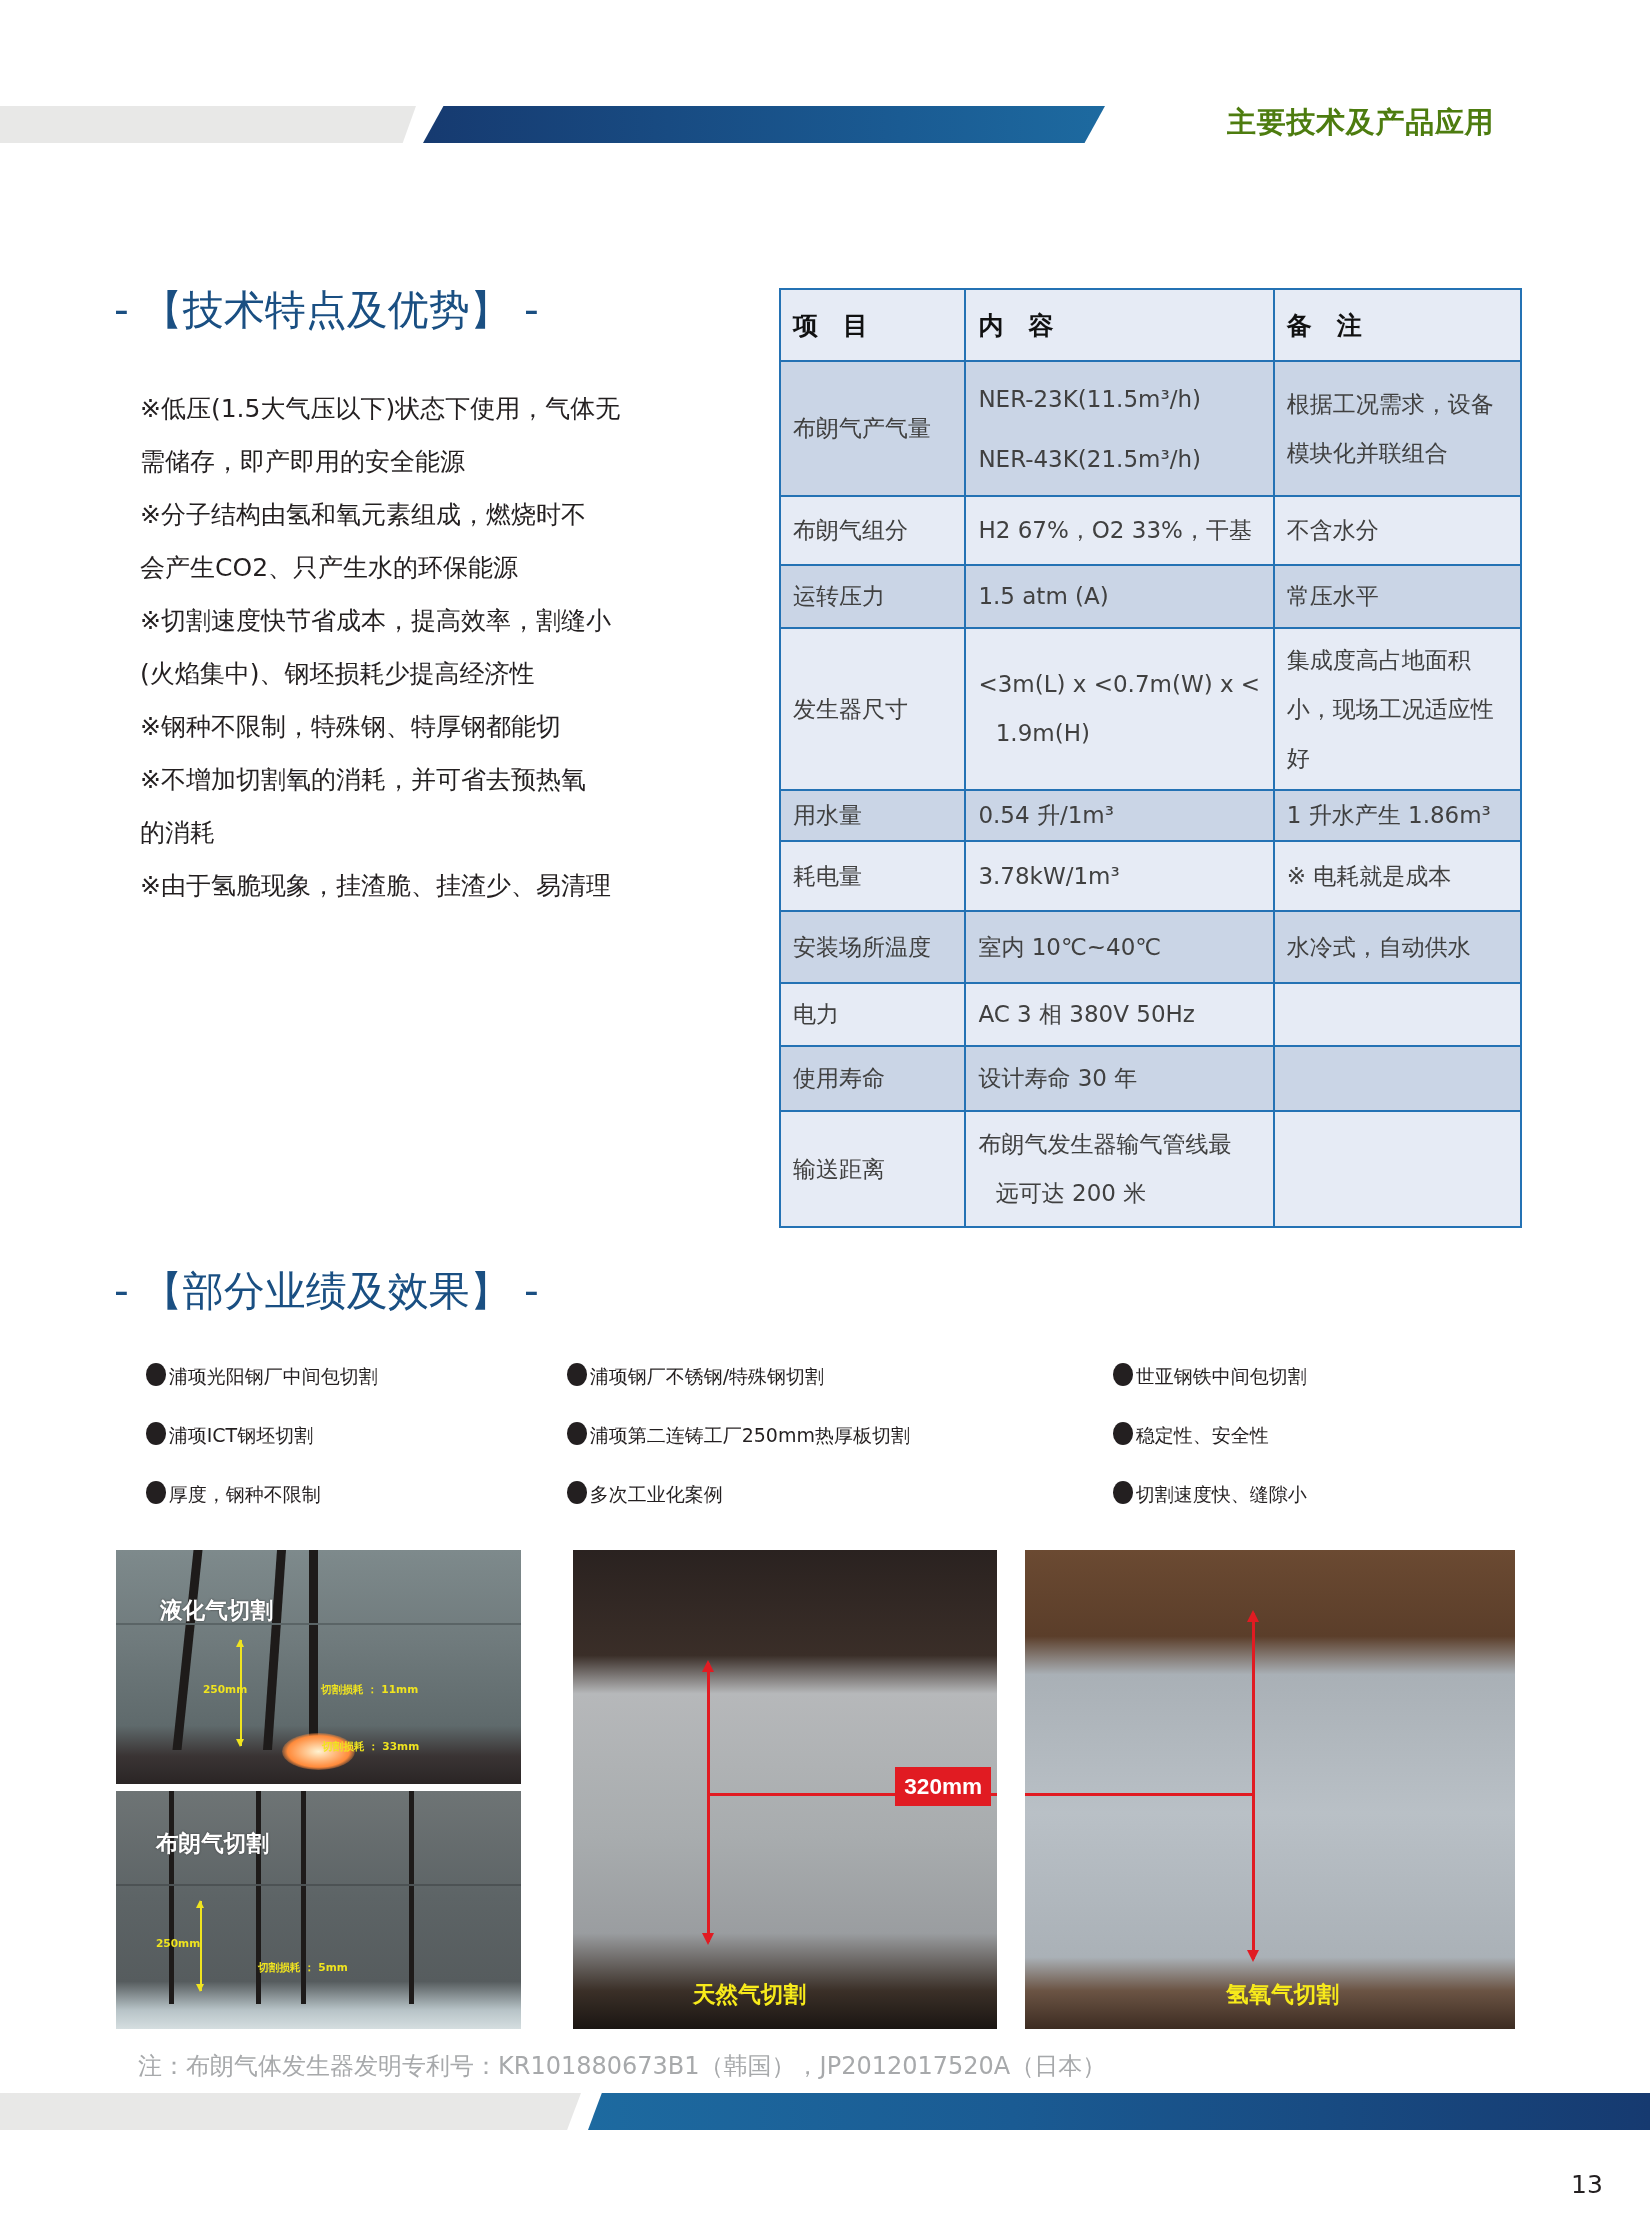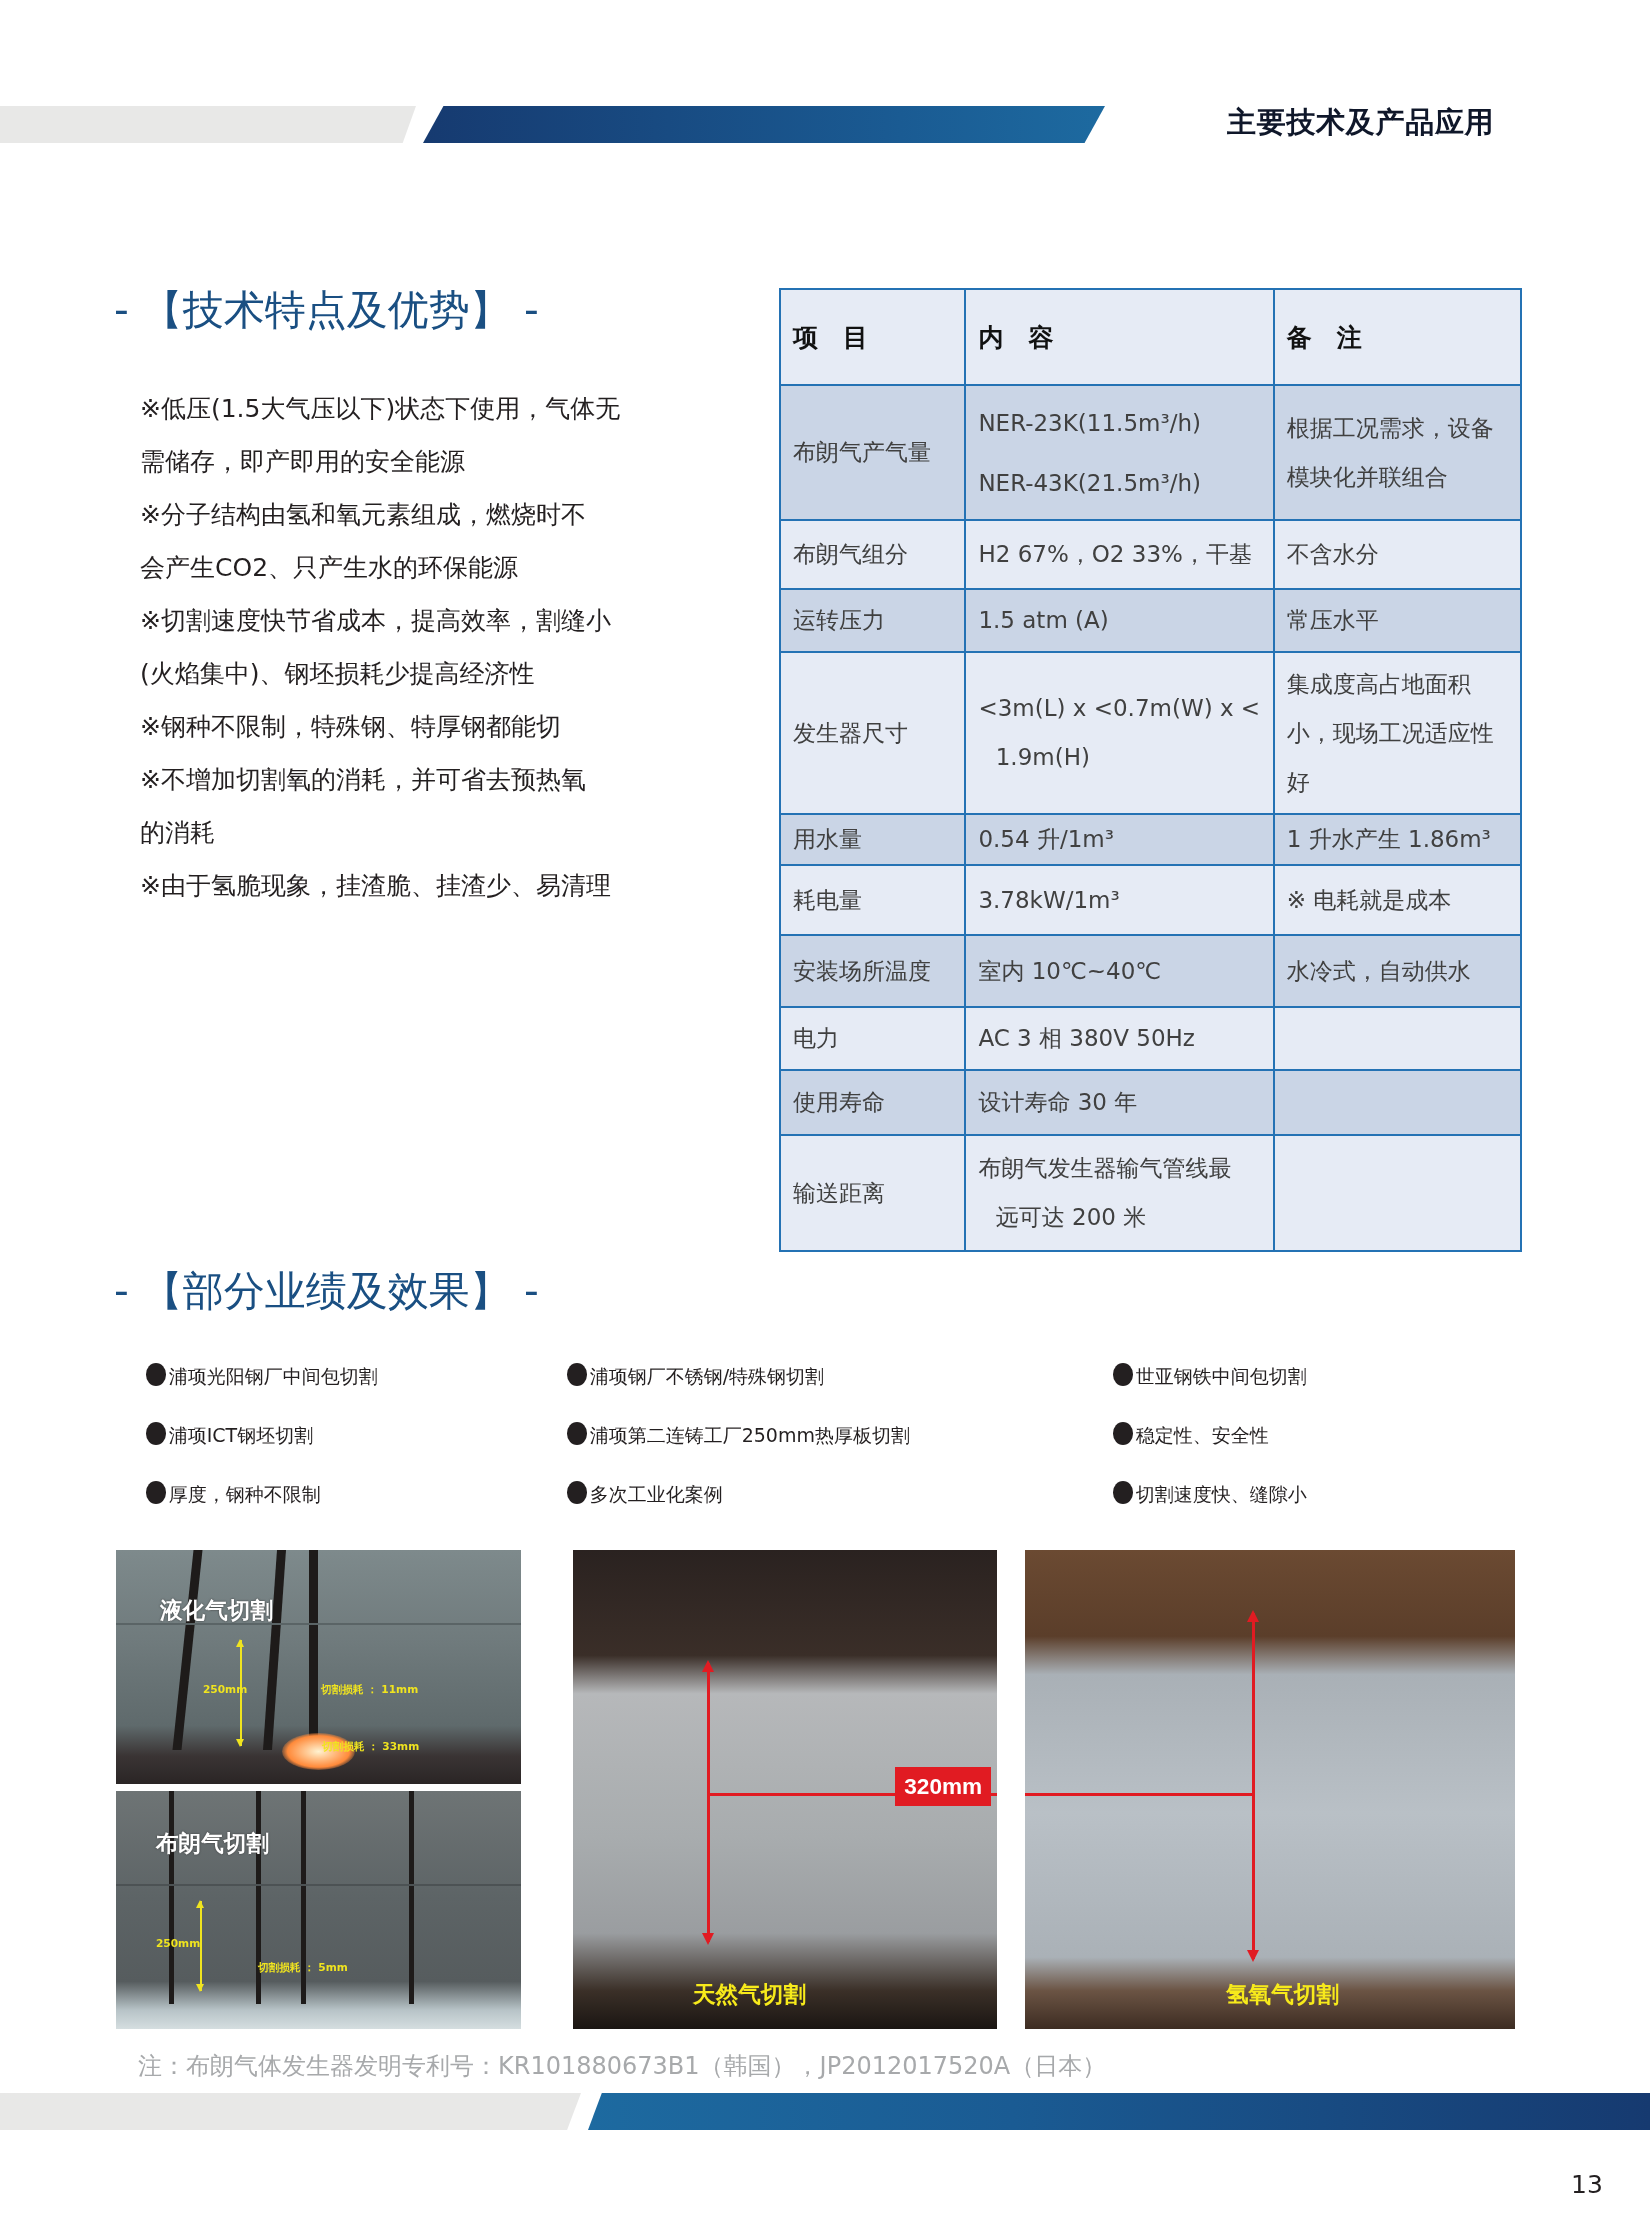--- a/index.html
+++ b/index.html
@@ -7,21 +7,21 @@
   body { position: relative; font-family: "DejaVu Sans", "Liberation Sans", sans-serif; color: #231f20; }
 
   .abs { position: absolute; }
 
   
   .band-grey-top { left: 0; top: 106px; width: 416px; height: 37px; background: #e8e8e7;
     clip-path: polygon(0 0, 100% 0, 96.8% 100%, 0 100%); }
   .band-blue-top { left: 423px; top: 106px; width: 682px; height: 37px;
     background: linear-gradient(90deg, #163a70 0%, #1a5b93 70%, #1d6aa0 100%);
     clip-path: polygon(3% 0, 100% 0, 97% 100%, 0 100%); }
-  .header-title { left: 1227px; top: 103px; font-size: 29px; color: #0f172a; font-weight: bold; letter-spacing: 0.7px; }
+  .header-title { left: 1227px; top: 103px; font-size: 29px; color: #4d7c0f; font-weight: bold; letter-spacing: 0.7px; }
 
   
   .section-title { font-size: 41px; color: #1a4f82; white-space: nowrap; }
   .section-title .dash { color: #1a4f82; }
 
   
   .features { left: 140px; top: 382px; width: 512px; }
   .feature-line { font-size: 25px; line-height: 53px; color: #231f20; white-space: nowrap; }
 
   
@@ -98,21 +98,21 @@
   <div class="feature-line">※切割速度快节省成本，提高效率，割缝小</div>
   <div class="feature-line">(火焰集中)、钢坯损耗少提高经济性</div>
   <div class="feature-line">※钢种不限制，特殊钢、特厚钢都能切</div>
   <div class="feature-line">※不增加切割氧的消耗，并可省去预热氧</div>
   <div class="feature-line">的消耗</div>
   <div class="feature-line">※由于氢脆现象，挂渣脆、挂渣少、易清理</div>
 </div>
 
 <table class="spec-table">
   <tbody>
-      <tr class="light" style="height:96px;">
+      <tr class="light" style="height:72px;">
     <th class="c1">项　目</th>
     <th class="c2">内　容</th>
     <th class="c3">备　注</th>
   </tr>
   <tr class="dark" style="height:135px;">
     <td>布朗气产气量</td>
     <td>
       <span class="cell-line" style="line-height:60px;">NER-23K(11.5m³/h)</span>
       <span class="cell-line" style="line-height:60px;">NER-43K(21.5m³/h)</span>
     </td>

